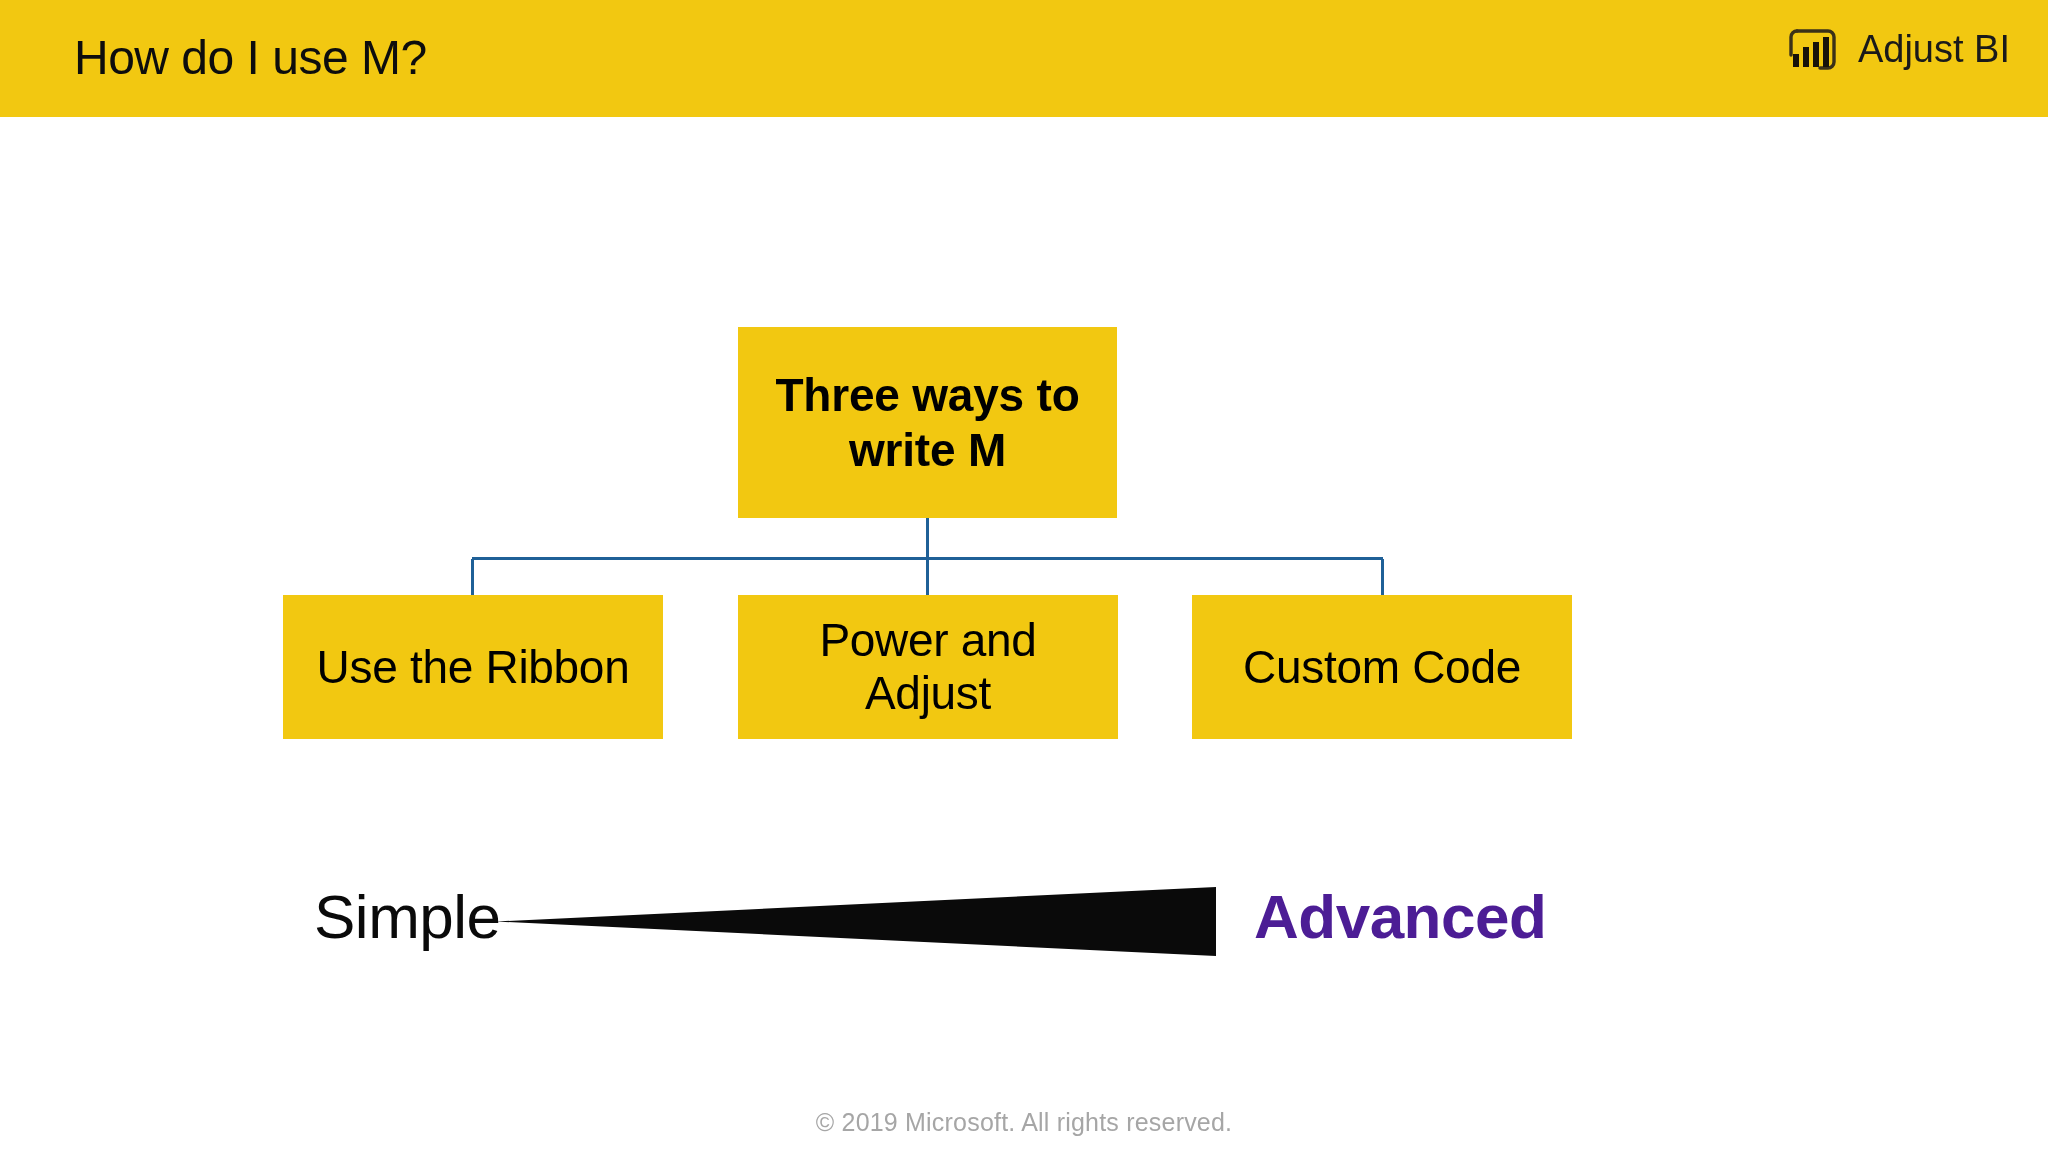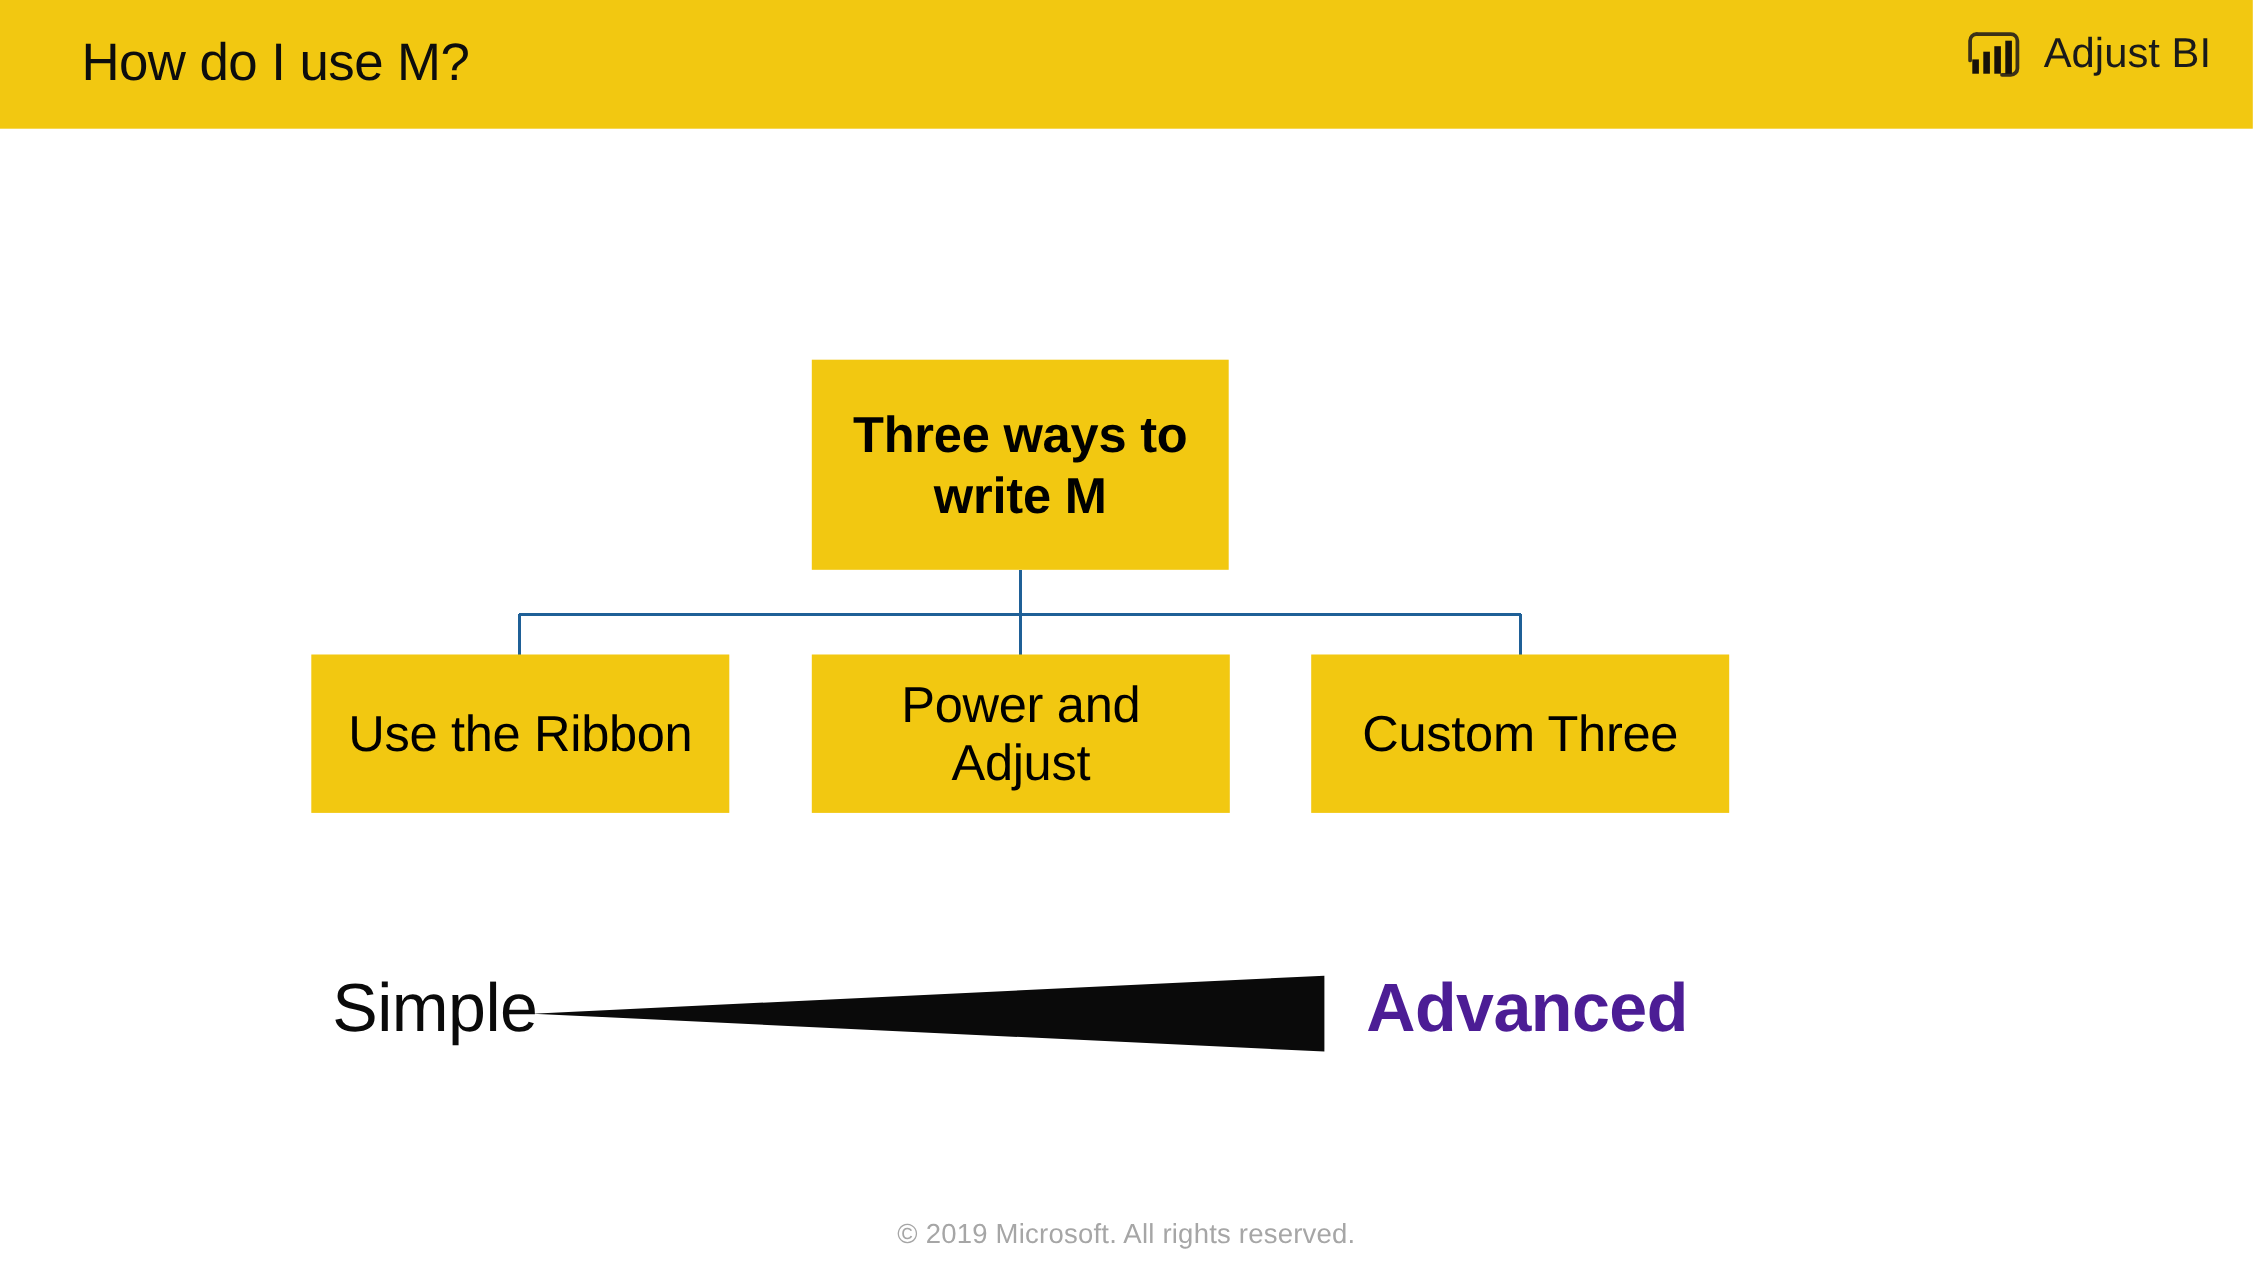--- a/index.html
+++ b/index.html
@@ -121,21 +121,21 @@
     left: 0;
     top: 0;
     width: 2048px;
     height: 1035px;
     pointer-events: none;
   }
 
   
   .scale {
     position: absolute;
-    left: 4px;
+    left: 16px;
     top: 735px;
     width: 1724px;
     height: 140px;
   }
   .scale-simple {
     position: absolute;
     left: 298px;
     top: 10px;
     font-size: 62px;
     font-weight: 300;
@@ -218,21 +218,21 @@
 
     <div class="node node-child node-c0">
       <span class="node-label">Use the Ribbon</span>
     </div>
 
     <div class="node node-child node-c1">
       <span class="node-label">Power and Adjust</span>
     </div>
 
     <div class="node node-child node-c2">
-      <span class="node-label">Custom Three</span>
+      <span class="node-label">Custom Code</span>
     </div>
 
     <div class="scale">
       <span class="scale-simple">Simple</span>
 
       <svg class="scale-wedge" viewBox="0 0 740 140" width="740" height="140" preserveAspectRatio="none" aria-hidden="true">
         <polygon points="0,69.5 720,35 720,104" fill="#0A0A0A"></polygon>
       </svg>
 
       <span class="scale-advanced">Advanced</span>

